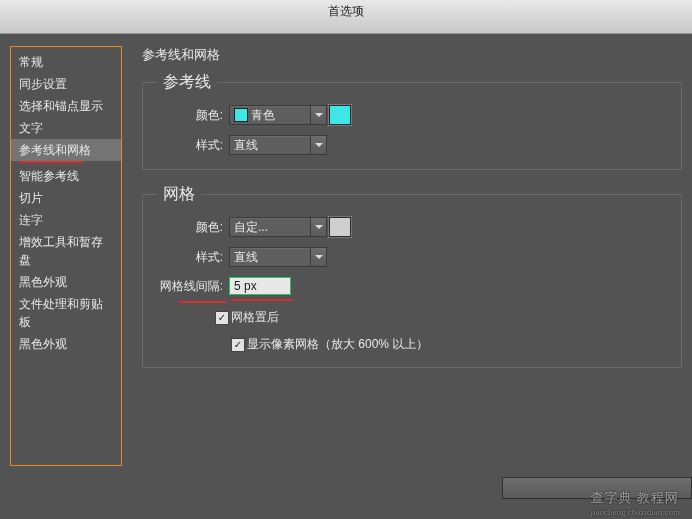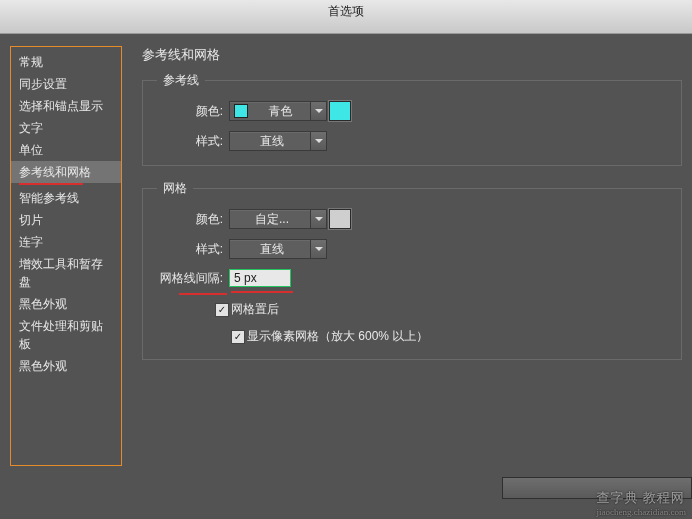--- a/index.html
+++ b/index.html
@@ -34,42 +34,42 @@
     .sidebar-item.selected { background: #747474; }
     .underline-accent {
       height: 2px; background: #d92e2e; margin: 0 8px 2px 8px; width: 64px;
     }
     .main { flex: 1; }
     .section-title { margin-bottom: 8px; font-size: 13px; }
     fieldset {
       border: 1px solid #6a6a6a;
       margin-bottom: 14px; padding: 12px 14px 14px 14px;
     }
-    legend { padding: 0 6px; font-size: 12px; }
+    legend { padding: 0 6px; font-size: 16px; }
     .row {
       display: flex; align-items: center; margin-bottom: 10px;
       gap: 2px;
     }
     .row:last-child { margin-bottom: 0; }
     .label {
       width: 66px; text-align: right; margin-right: 4px;
       white-space: nowrap;
     }
     .select {
       display: flex; align-items: center;
       width: 98px; height: 20px;
       background: #5e5e5e; border: 1px solid #3a3a3a;
       padding: 0 4px; justify-content: space-between;
       box-shadow: inset 0 1px 0 rgba(255,255,255,.08);
     }
     .select .swatch {
       width: 14px; height: 14px; border: 1px solid #222;
       margin-right: 3px;
     }
-    .select .txt { flex: 1; font-size: 12px; color: #e8e8e8; overflow: hidden; white-space: nowrap; text-align: center; }
+    .select .txt { flex: 1; font-size: 12px; color: #e8e8e8; overflow: hidden; white-space: nowrap; }
     .select .arrow {
       width: 16px; height: 18px;
       background: linear-gradient(#6e6e6e,#5a5a5a);
       border-left: 1px solid #3a3a3a;
       display: flex; align-items: center; justify-content: center;
       margin-right: -4px;
     }
     .select .arrow::after {
       content: ""; width: 0; height: 0;
       border-left: 4px solid transparent;
@@ -100,41 +100,40 @@
     .btn-bar {
       position: absolute; bottom: 18px; right: 0;
       width: 190px; height: 24px;
     }
     .btn {
       width: 190px; height: 22px;
       background: linear-gradient(#6e6e6e,#5a5a5a);
       border: 1px solid #2f2f2f;
     }
     .watermark {
-      position: absolute; right: 6px; bottom: 2px;
+      position: absolute; right: 12px; bottom: 2px;
       color: rgba(255,255,255,.55); font-size: 13px;
       font-family: "SimSun", serif; letter-spacing: 1px;
       text-shadow: 0 0 2px #000;
     }
     .watermark .sub { font-size: 9px; letter-spacing: 0; color: rgba(255,255,255,.4); display:block; text-align:right; }
   </style>
 </head>
 <body>
 
 <div class="titlebar">
   <span>首选项</span>
 </div>
 
 <div class="content">
   <div class="sidebar">
     <div class="sidebar-item"><span>常规</span></div>
     <div class="sidebar-item"><span>同步设置</span></div>
     <div class="sidebar-item"><span>选择和锚点显示</span></div>
     <div class="sidebar-item"><span>文字</span></div>
-    <div class="sidebar-item"><span>单位</span></div>
     <div class="sidebar-item selected"><span>参考线和网格</span></div>
     <div class="underline-accent"></div>
     <div class="sidebar-item"><span>智能参考线</span></div>
     <div class="sidebar-item"><span>切片</span></div>
     <div class="sidebar-item"><span>连字</span></div>
     <div class="sidebar-item"><span>增效工具和暂存盘</span></div>
     <div class="sidebar-item"><span>黑色外观</span></div>
     <div class="sidebar-item"><span>文件处理和剪贴板</span></div>
     <div class="sidebar-item"><span>黑色外观</span></div>
   </div>

